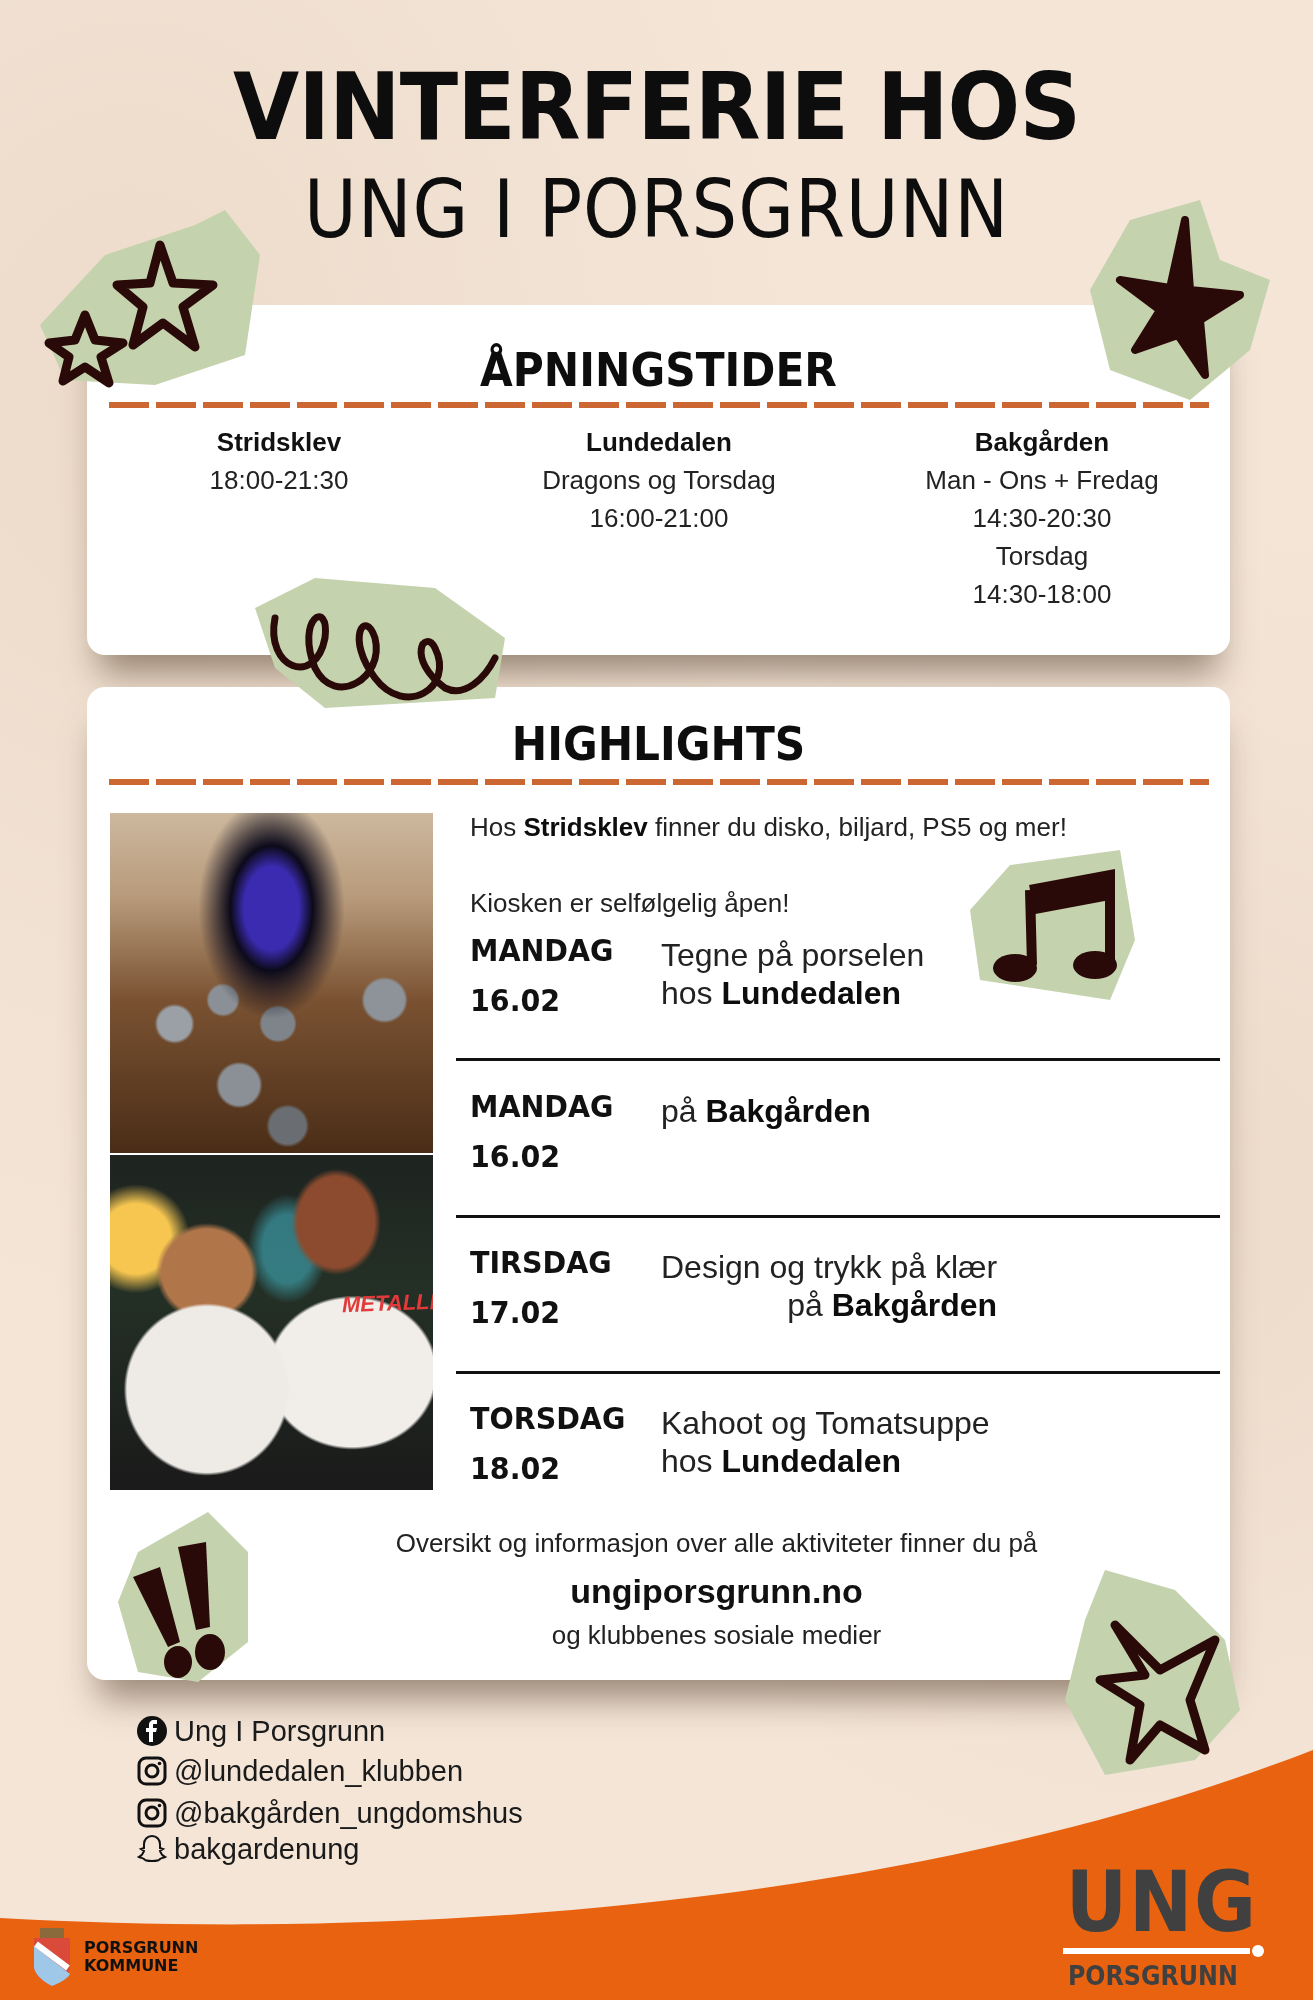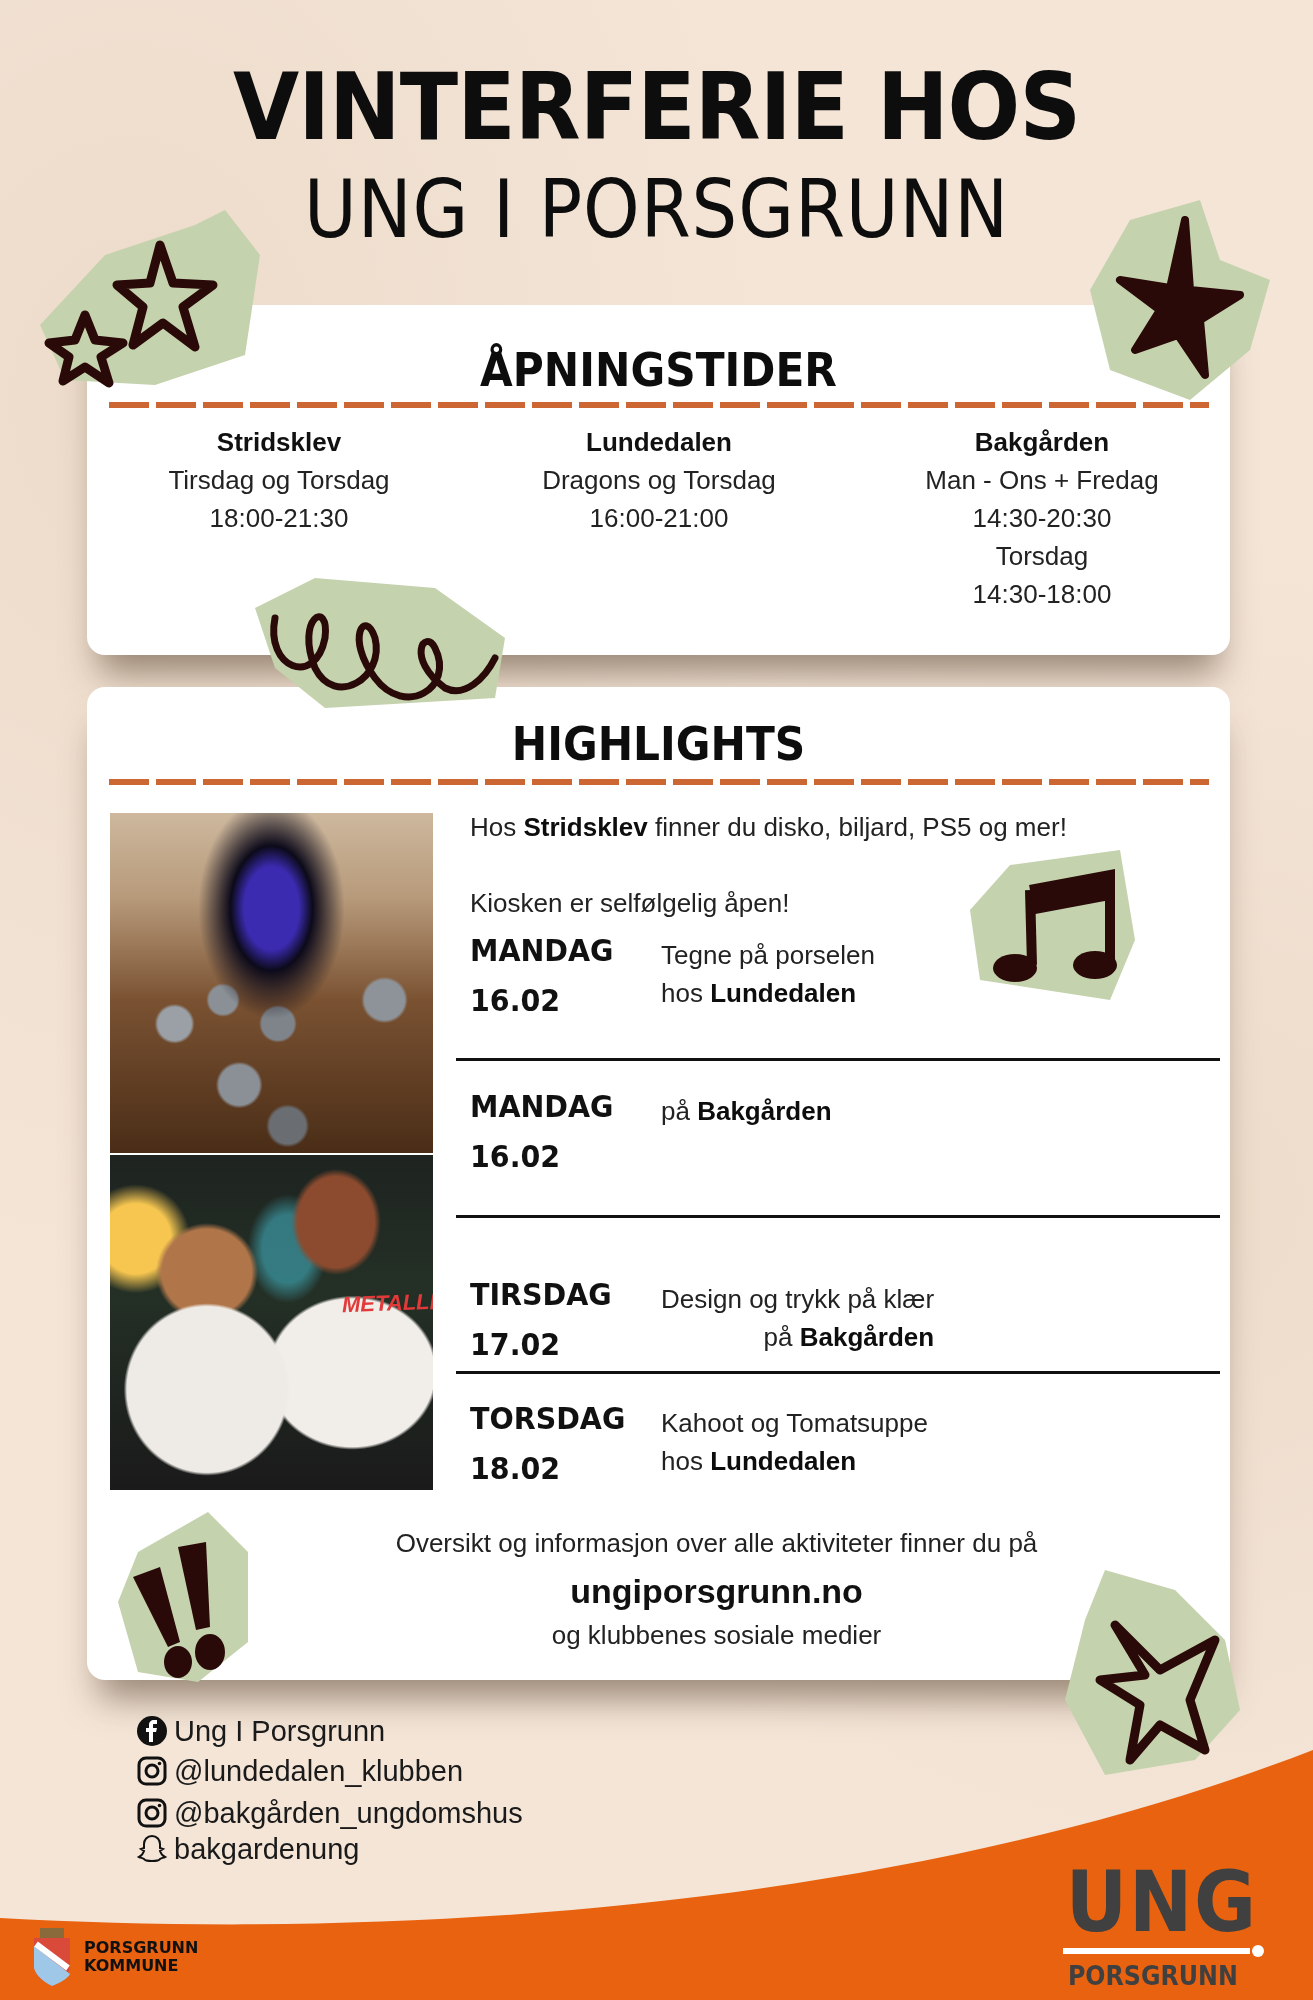--- a/index.html
+++ b/index.html
@@ -81,21 +81,21 @@
 
   .event { position: absolute; left: 456px; width: 764px; }
   .event .day {
     position: absolute; left: 14px; font-family: "DejaVu Sans", sans-serif;
     font-weight: bold; font-size: 31px; transform-origin: left; transform: scaleX(0.92);
   }
   .event .date {
     position: absolute; left: 14px; font-family: "DejaVu Sans", sans-serif;
     font-weight: bold; font-size: 31px; transform-origin: left; transform: scaleX(0.92);
   }
-  .event .desc { position: absolute; left: 205px; font-size: 26px; color: #222; line-height: 38px; }
+  .event .desc { position: absolute; left: 205px; font-size: 32px; color: #222; line-height: 38px; }
   .event .desc b { color: #0d0d0d; }
   .divider { position: absolute; left: 456px; width: 764px; height: 3px; background: #111; }
 
   .footer-text { position: absolute; left: 0; right: 0; text-align: center; }
 
   .social { position: absolute; left: 136px; font-size: 29px; color: #1a1a1a; display: flex; align-items: center; gap: 6px; height: 38px; }
   .social svg { width: 32px; height: 32px; }
 
   .deco { position: absolute; }
 </style>
@@ -110,21 +110,20 @@
 
 <div class="abs title1">VINTERFERIE HOS</div>
 <div class="abs title2">UNG I PORSGRUNN</div>
 
 <div class="card" style="left:87px;top:305px;width:1143px;height:350px;">
   <div class="card-title" style="top:38px;">ÅPNINGSTIDER</div>
   <div class="dashes" style="left:22px;top:97px;width:1100px;"></div>
 
   <div class="hours-col" style="left:22px;">
     <div class="name">Stridsklev</div>
-    <div class="line">Tirsdag og Torsdag</div>
     <div class="line">18:00-21:30</div>
   </div>
   <div class="hours-col" style="left:402px;">
     <div class="name">Lundedalen</div>
     <div class="line">Dragons og Torsdag</div>
     <div class="line">16:00-21:00</div>
   </div>
   <div class="hours-col" style="left:785px;">
     <div class="name">Bakgården</div>
     <div class="line">Man - Ons + Fredag</div>
@@ -161,21 +160,21 @@
 
 <div class="event" style="top:1086px;height:120px;">
   <div class="day" style="top:2px;">MANDAG</div>
   <div class="date" style="top:52px;">16.02</div>
   <div class="desc" style="top:6px;">
     <div><span>på </span><b>Bakgården</b></div>
   </div>
 </div>
 <div class="divider" style="top:1215px;"></div>
 
-<div class="event" style="top:1242px;height:120px;margin-top:32px;">
+<div class="event" style="top:1242px;height:120px;">
   <div class="day" style="top:2px;">TIRSDAG</div>
   <div class="date" style="top:52px;">17.02</div>
   <div class="desc" style="top:6px;text-align:right;">
     <div>Design og trykk på klær</div>
     <div><span>på </span><b>Bakgården</b></div>
   </div>
 </div>
 <div class="divider" style="top:1371px;"></div>
 
 <div class="event" style="top:1398px;height:120px;">

